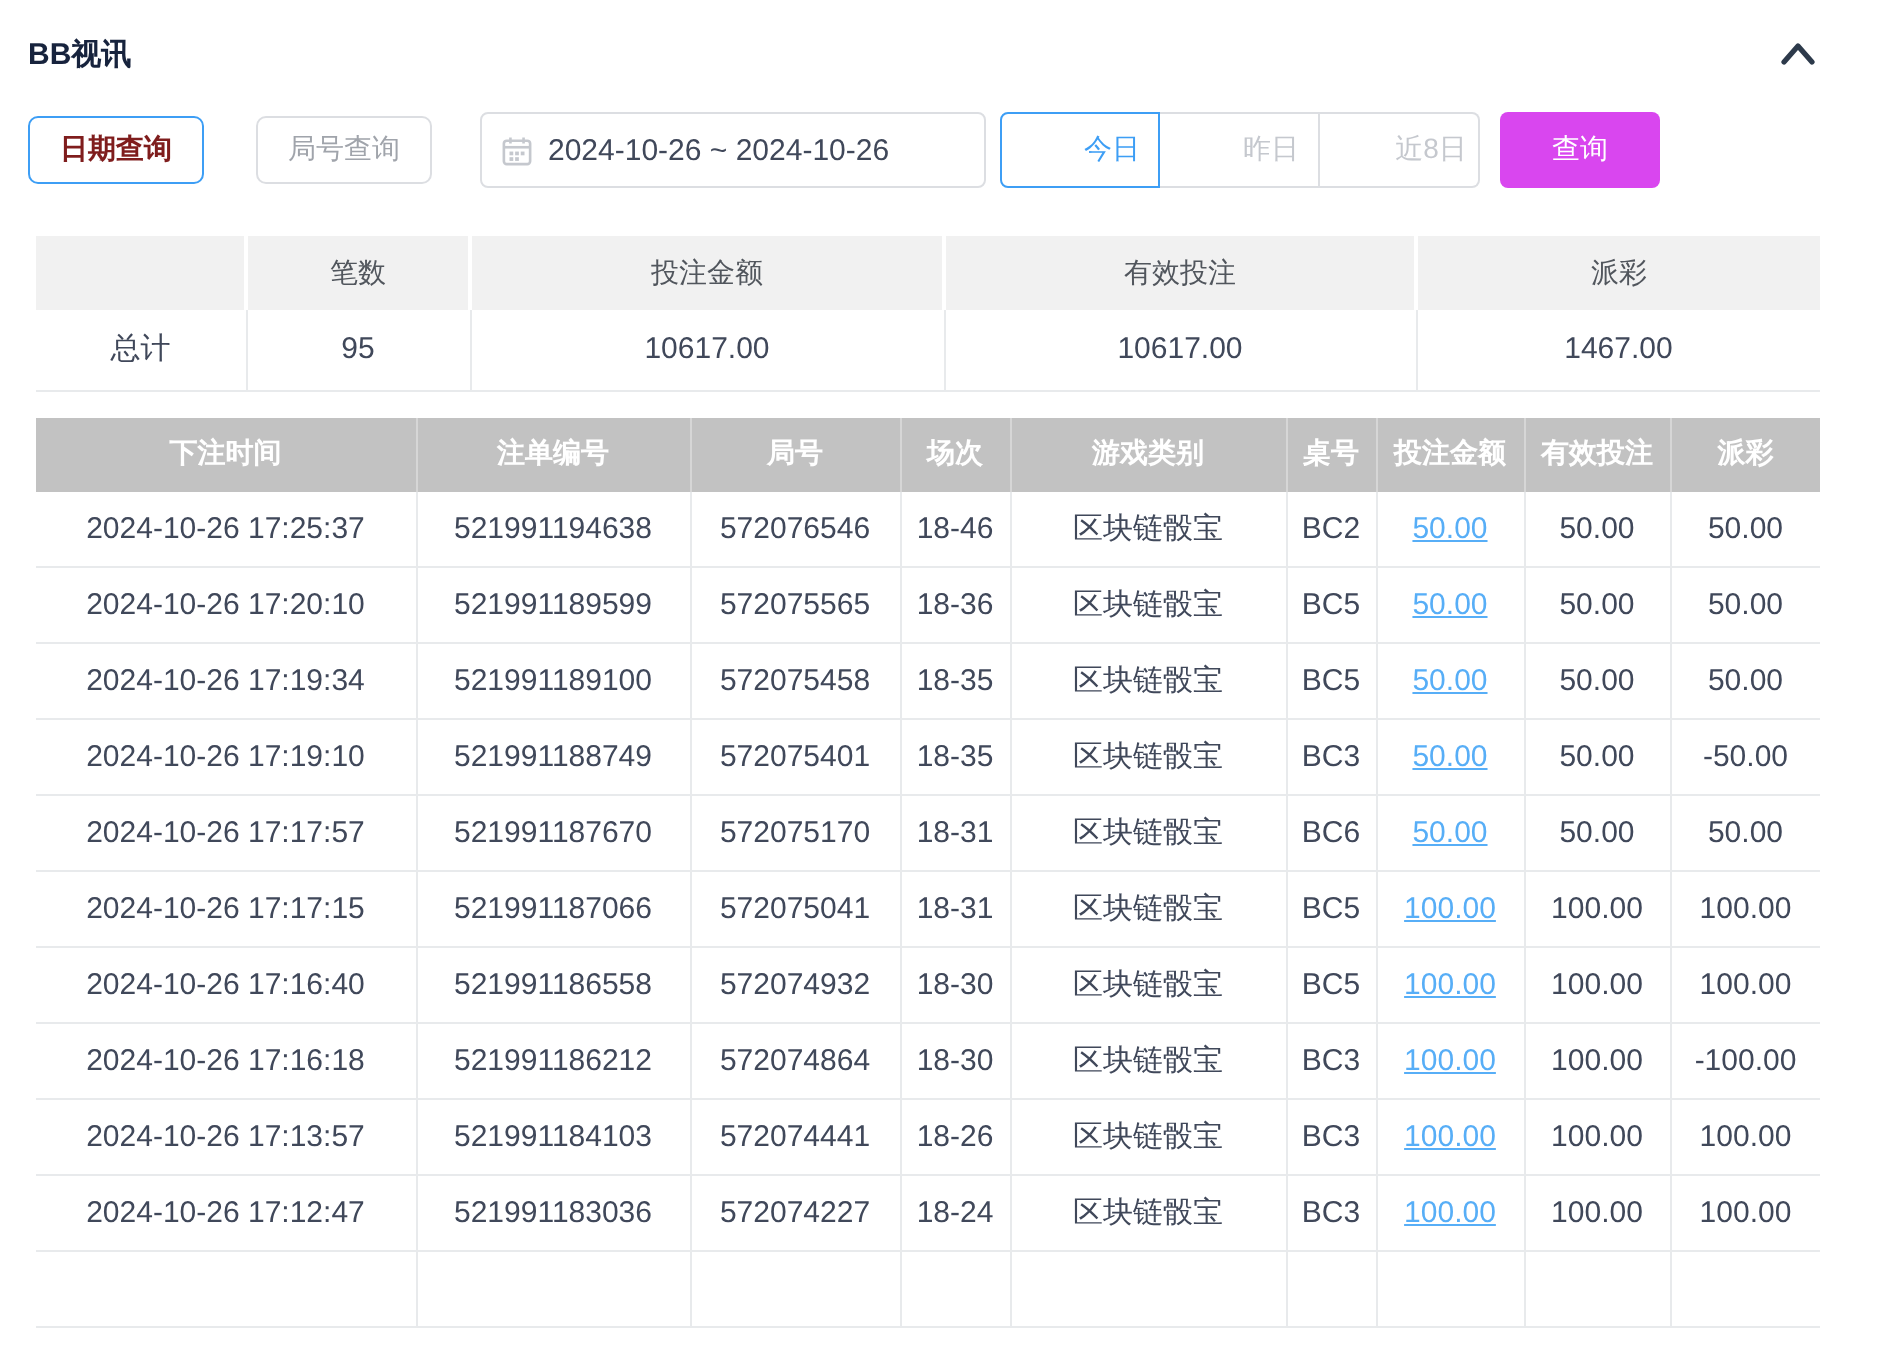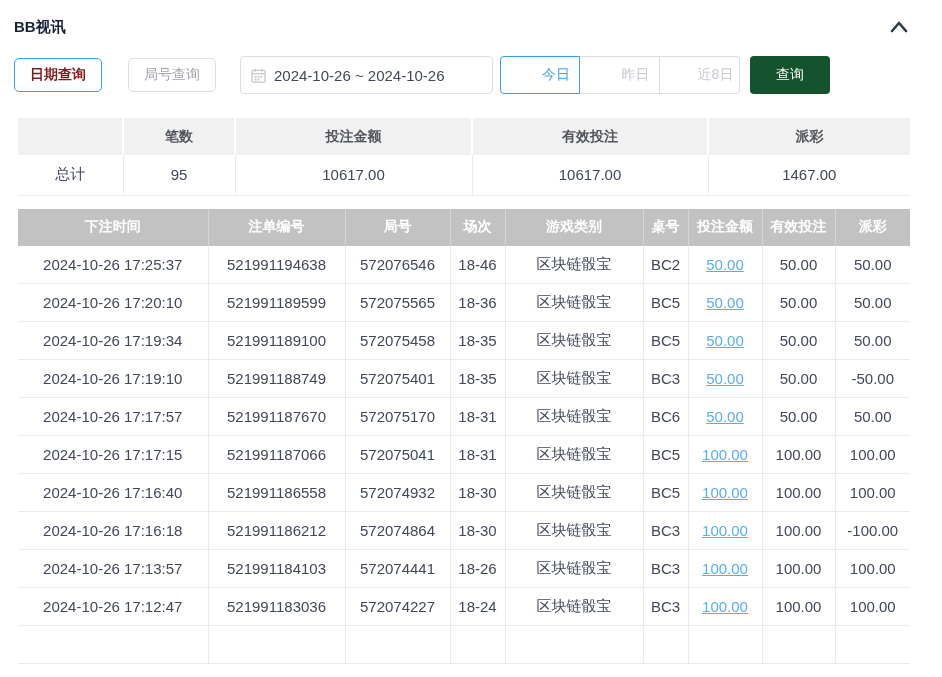--- a/index.html
+++ b/index.html
@@ -95,34 +95,34 @@
     color: #3d9ef5;
     position: relative;
     z-index: 2;
   }
   .search-btn {
     margin-left: 10px;
     width: 80px;
     height: 38px;
     border: none;
     border-radius: 4px;
-    background: #14532d;
+    background: #d946ef;
     color: #fff;
     font-size: 14px;
     cursor: pointer;
     font-family: inherit;
   }
   
   table { border-collapse: collapse; table-layout: fixed; }
   .summary-table { margin: 24px 0 0 18px; width: 892px; }
   .summary-table th {
     height: 37px;
     background: #f1f1f1;
     font-size: 14px;
-    font-weight: bold;
+    font-weight: normal;
     color: #51565d;
     text-align: center;
     border-right: 2px solid #fff;
   }
   .summary-table th:last-child { border-right: none; }
   .summary-table td {
     height: 40px;
     background: #fff;
     font-size: 15px;
     color: #40485a;

